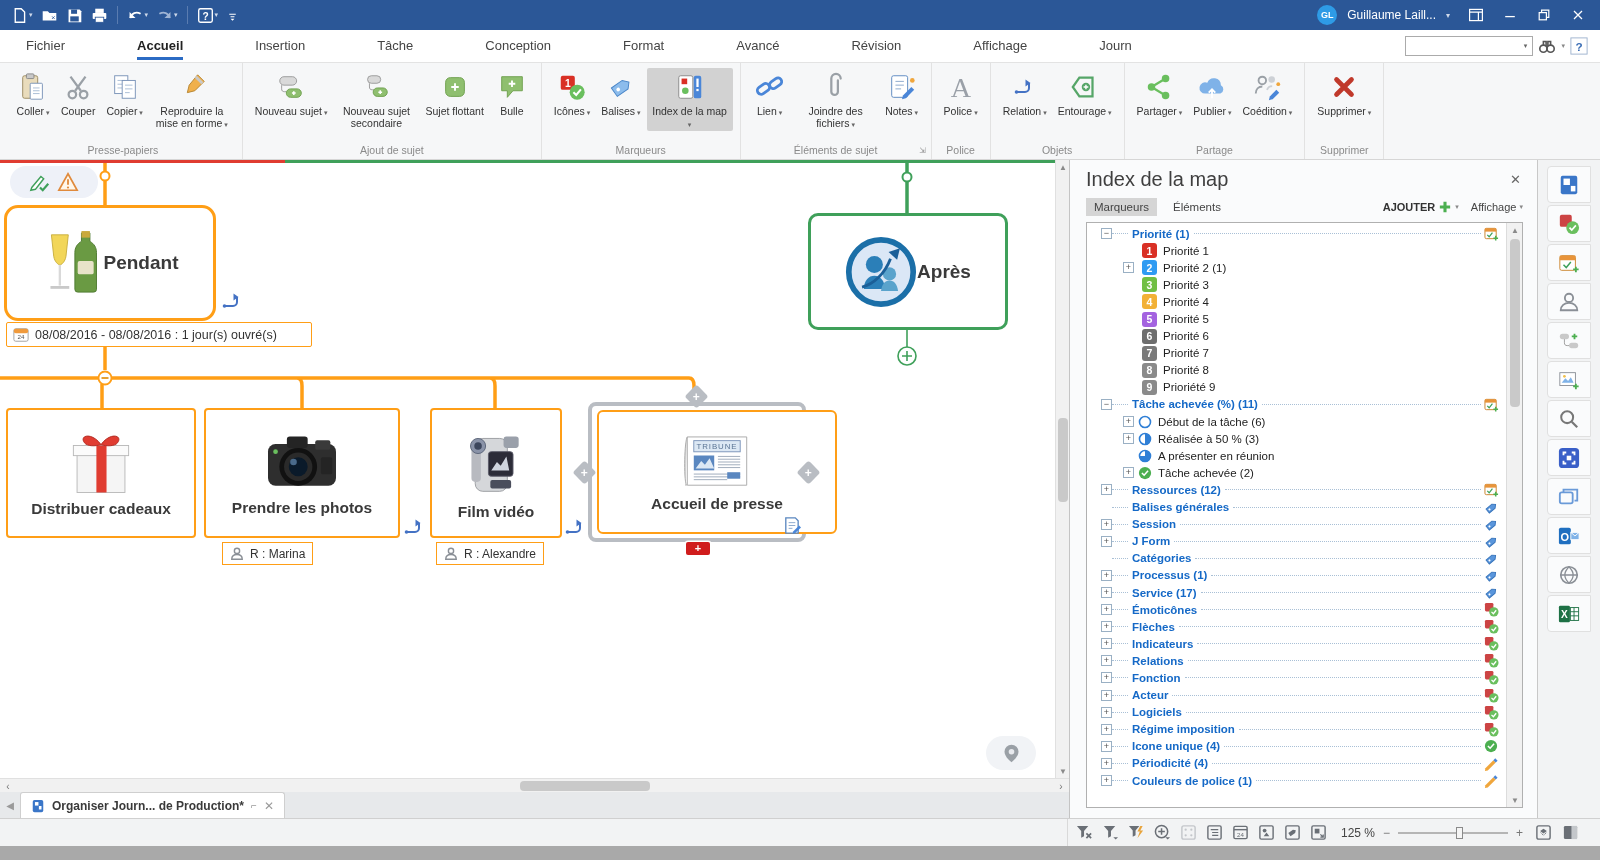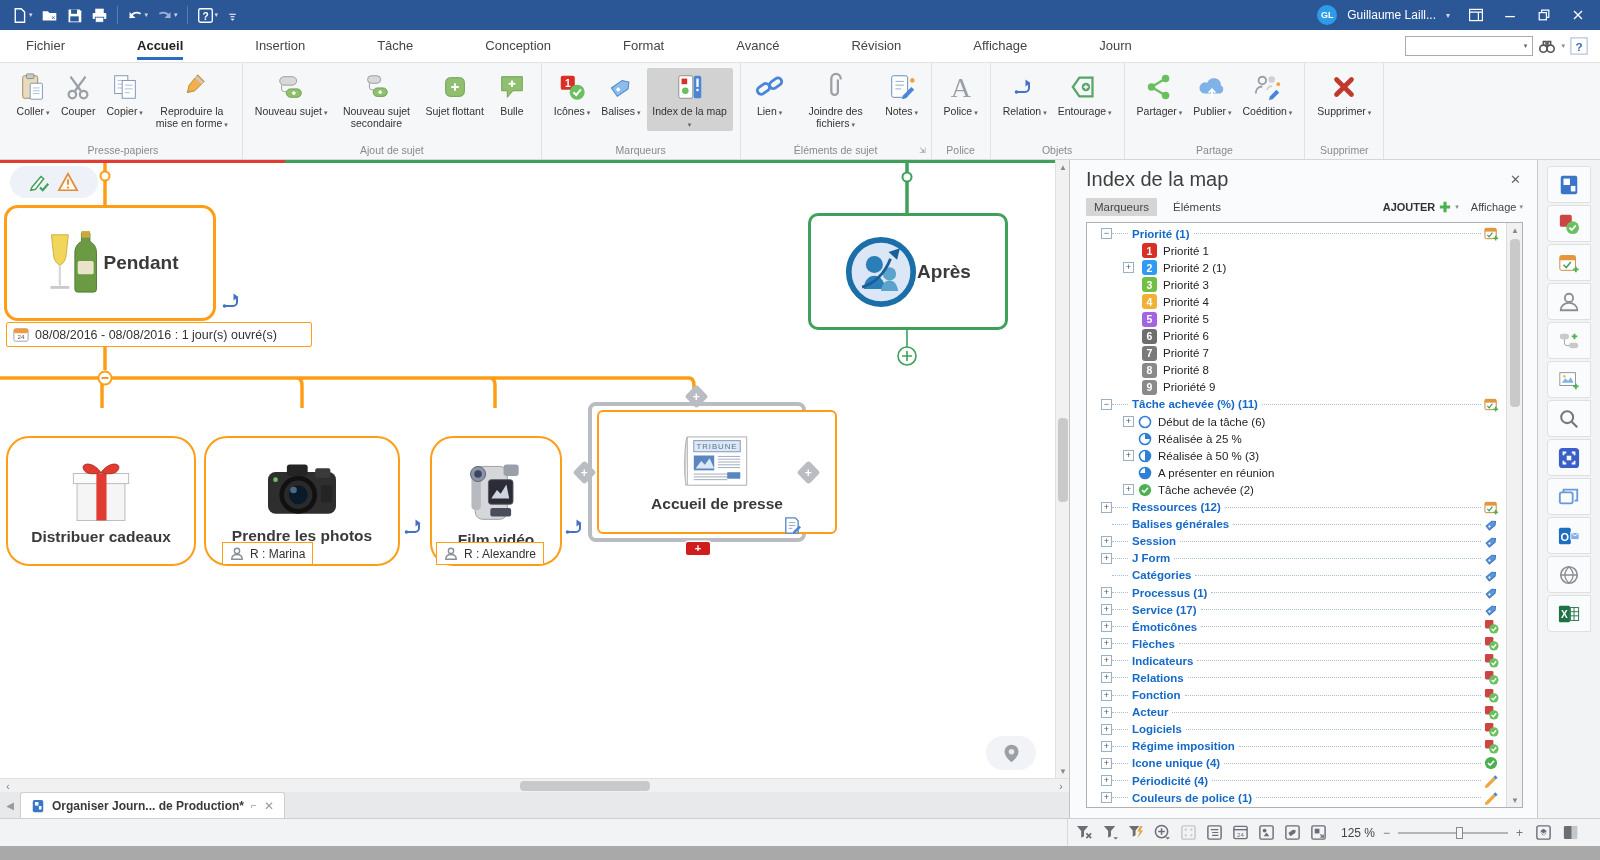--- a/index.html
+++ b/index.html
@@ -49,21 +49,21 @@
   .topline { position:absolute; top:0; height:3px; }
   .map-svg { position:absolute; left:0; top:0; pointer-events:none; }
 
   .pill { position:absolute; left:10px; top:6px; width:88px; height:32px; background:#eef1f8; border-radius:16px; display:flex; align-items:center; justify-content:center; gap:6px; }
 
   .node { position:absolute; background:#fff; display:flex; align-items:center; justify-content:center; gap:0; }
   .node .nlabel { font-weight:bold; color:#3a3a3a; }
   .n-pendant { left:4px; top:45px; width:212px; height:116px; border:3.5px solid #ff9e16; border-radius:14px; }
   .n-apres { left:808px; top:53px; width:200px; height:117px; border:3px solid #3fa05a; border-radius:10px; }
   .n-pendant .nlabel,.n-apres .nlabel { font-size:19px; }
-  .child { top:248px; height:130px; border:2.5px solid #ff9e16; border-radius:23px; flex-direction:column; gap:2px; padding:4px 6px;margin-top:28px; }
+  .child { top:248px; height:130px; border:2.5px solid #ff9e16; border-radius:4px; flex-direction:column; gap:2px; padding:4px 6px; }
   .child .nlabel { font-size:15.5px; white-space:nowrap; }
   .c1 { left:6px; width:190px; }
   .c2 { left:204px; width:196px; }
   .c3 { left:430px; width:132px; }
   .sel-frame { position:absolute; left:588px; top:242px; width:218px; height:140px; border:4px solid #b9bdc3; border-radius:8px; background:#fff; }
   .c4 { left:597px; top:250px; width:240px; height:124px; border:2px solid #ff9e16; border-radius:6px; position:absolute; display:flex; flex-direction:column; align-items:center; justify-content:center; gap:2px; background:#fff; }
   .c4 .nlabel { font-size:15.5px; font-weight:bold; color:#3a3a3a; white-space:nowrap; }
   .datebox { position:absolute; left:6px; top:162px; width:306px; height:25px; border:1.5px solid #ff9e16; background:#fff; display:flex; align-items:center; gap:6px; padding:0 6px; font-size:12.5px; color:#333; border-radius:2px; }
   .resbox { position:absolute; top:382px; height:23px; border:1.5px solid #ff9e16; background:#fff; display:flex; align-items:center; gap:6px; padding:0 7px; font-size:12px; color:#333; }
   .rel-icon { position:absolute; width:22px; height:18px; }
@@ -945,32 +945,20 @@
                 <span class="iicon">
                   <span class="ic">
                     <svg width="14" height="14" viewBox="0 0 16 16" xmlns="http://www.w3.org/2000/svg">
                       <circle cx="8" cy="8" r="6.3" fill="#fff" stroke="#2f7fd6" stroke-width="1.8"></circle>
                     </svg>
                   </span>
                 </span>
                 <span class="i-label">Début de la tâche (6)</span>
               </div>
               <div class="trow item" style="padding-left: 36px;">
-                <span class="expspace"></span>
-                <span class="iicon">
-                  <span class="ic">
-                    <svg width="14" height="14" viewBox="0 0 16 16" xmlns="http://www.w3.org/2000/svg">
-                      <circle cx="8" cy="8" r="6.3" fill="#fff" stroke="#2f7fd6" stroke-width="1.8"></circle>
-                      <path d="M8 8V1.7A6.3 6.3 0 0 1 14.3 8z" fill="#2f7fd6"></path>
-                    </svg>
-                  </span>
-                </span>
-                <span class="i-label">Réalisée à 25 %</span>
-              </div>
-              <div class="trow item" style="padding-left: 36px;">
                 <span class="exp">+</span>
                 <span class="iicon">
                   <span class="ic">
                     <svg width="14" height="14" viewBox="0 0 16 16" xmlns="http://www.w3.org/2000/svg">
                       <circle cx="8" cy="8" r="6.3" fill="#fff" stroke="#2f7fd6" stroke-width="1.8"></circle>
                       <path d="M8 1.7a6.3 6.3 0 0 1 0 12.6z" fill="#2f7fd6"></path>
                     </svg>
                   </span>
                 </span>
                 <span class="i-label">Réalisée à 50 % (3)</span>

